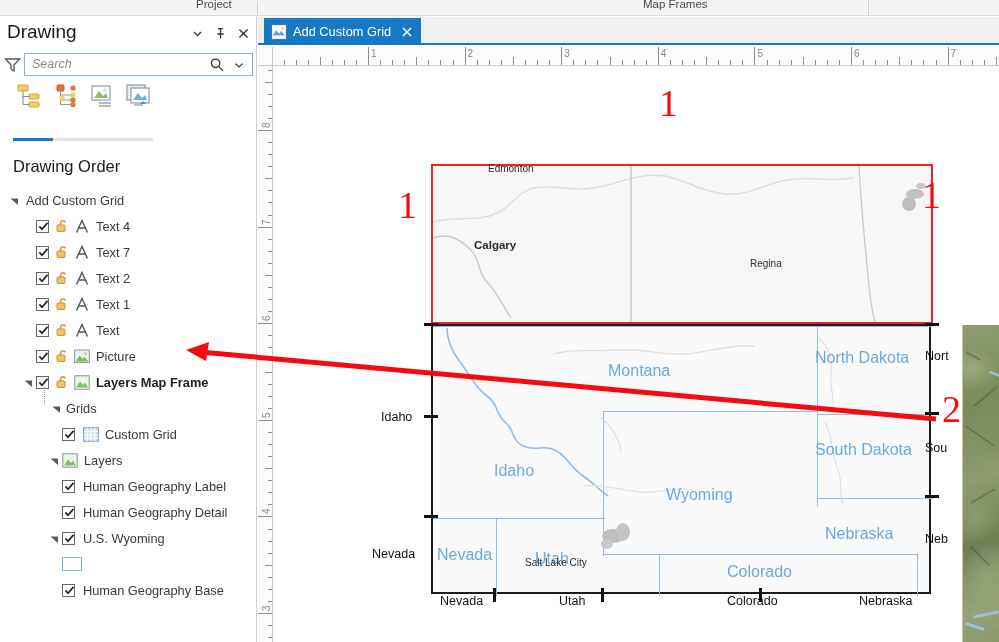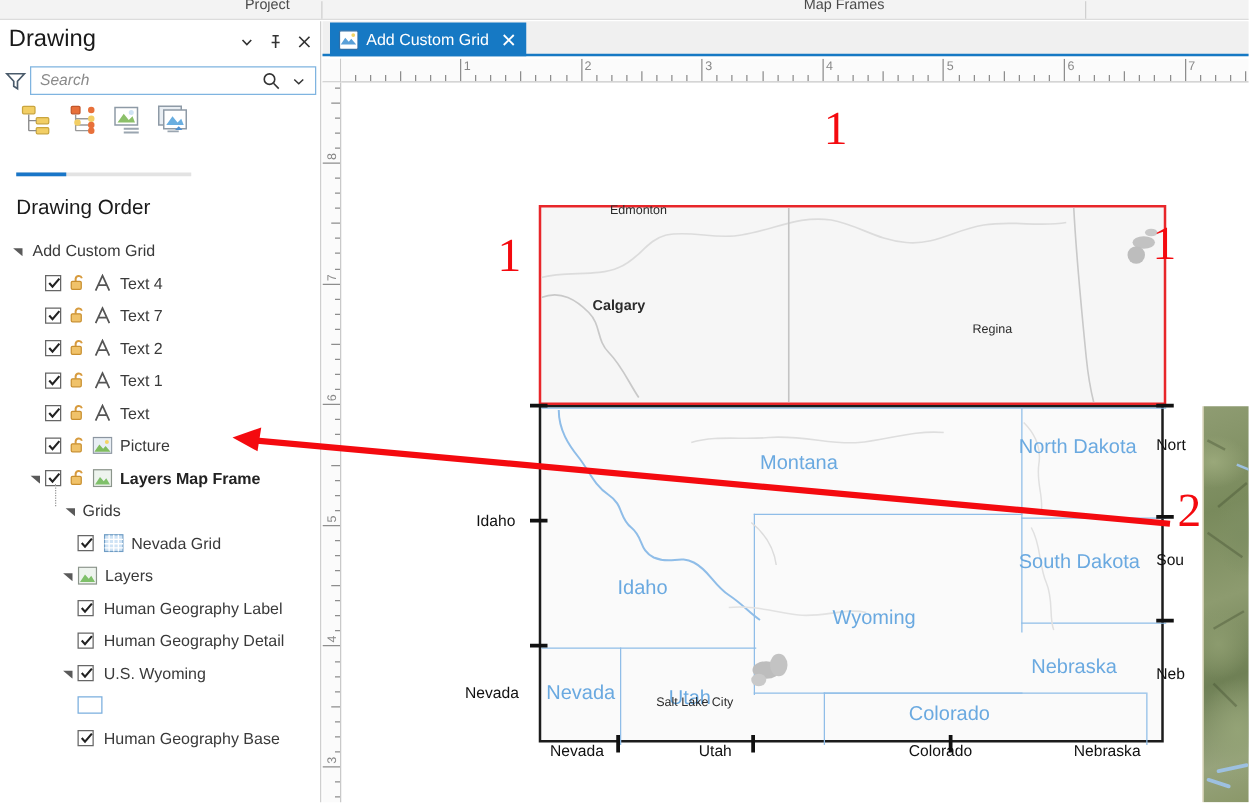--- a/index.html
+++ b/index.html
@@ -484,21 +484,21 @@
           <svg width="11" height="11" viewBox="0 0 11 11">
               <path d="M1.4 5.4 L4 8.3 L9.5 1.9" stroke="#222" stroke-width="1.7" fill="none"></path>
             </svg>
         </span>
         <span class="tw-icon" style="left:83px;">
           <svg width="16" height="15" viewBox="0 0 16 15">
               <rect x="0.6" y="0.8" width="14.8" height="13.4" fill="#cfe3f5" stroke="#6f9cc4"></rect>
               <path d="M0.6 4.5 H15.4 M0.6 8 H15.4 M0.6 11.3 H15.4 M4.3 0.8 V14.2 M8 0.8 V14.2 M11.7 0.8 V14.2" stroke="#ffffff" stroke-width="1.1"></path>
             </svg>
         </span>
-        <span class="tw-label" style="left:105px;">Nevada Grid</span>
+        <span class="tw-label" style="left:105px;">Custom Grid</span>
       </div>
 
       <div class="tree-row">
         <span class="tw-expander" style="left:48px;">
           <svg width="9" height="9" viewBox="0 0 9 9">
               <path d="M0.5 2.5 L8 2.5 L8 9 Z" fill="#5a5a5a"></path>
             </svg>
         </span>
         <span class="tw-icon" style="left:62px;">
           <svg width="16" height="15" viewBox="0 0 16 15">
@@ -770,21 +770,21 @@
           <div class="state-lbl" style="left:541px;top:374px;">South Dakota</div>
           <div class="state-lbl" style="left:392px;top:419px;">Wyoming</div>
           <div class="state-lbl" style="left:551px;top:458px;">Nebraska</div>
           <div class="state-lbl" style="left:163px;top:479px;">Nevada</div>
           <div class="state-lbl" style="left:261px;top:483px;">Utah</div>
           <div class="state-lbl" style="left:453px;top:496px;">Colorado</div>
         </div>
       <div id="city-labels">
           <div class="city-lbl" style="left:214px;top:96px;">Edmonton</div>
           <div class="city-lbl bold" style="left:200px;top:172px;">Calgary</div>
-          <div class="city-lbl" style="left:504px;top:191px;">Regina</div>
+          <div class="city-lbl" style="left:476px;top:191px;">Regina</div>
           <div class="city-lbl" style="left:251px;top:490px;">Salt Lake City</div>
         </div>
       <div id="grid-labels">
           <div class="grid-lbl" style="left:166px;top:527px;">Nevada</div>
           <div class="grid-lbl" style="left:285px;top:527px;">Utah</div>
           <div class="grid-lbl" style="left:453px;top:527px;">Colorado</div>
           <div class="grid-lbl" style="left:585px;top:527px;">Nebraska</div>
           <div class="grid-lbl" style="left:107px;top:343px;">Idaho</div>
           <div class="grid-lbl" style="left:98px;top:480px;">Nevada</div>
           <div class="grid-lbl" style="left:651px;top:282px;">Nort</div>

